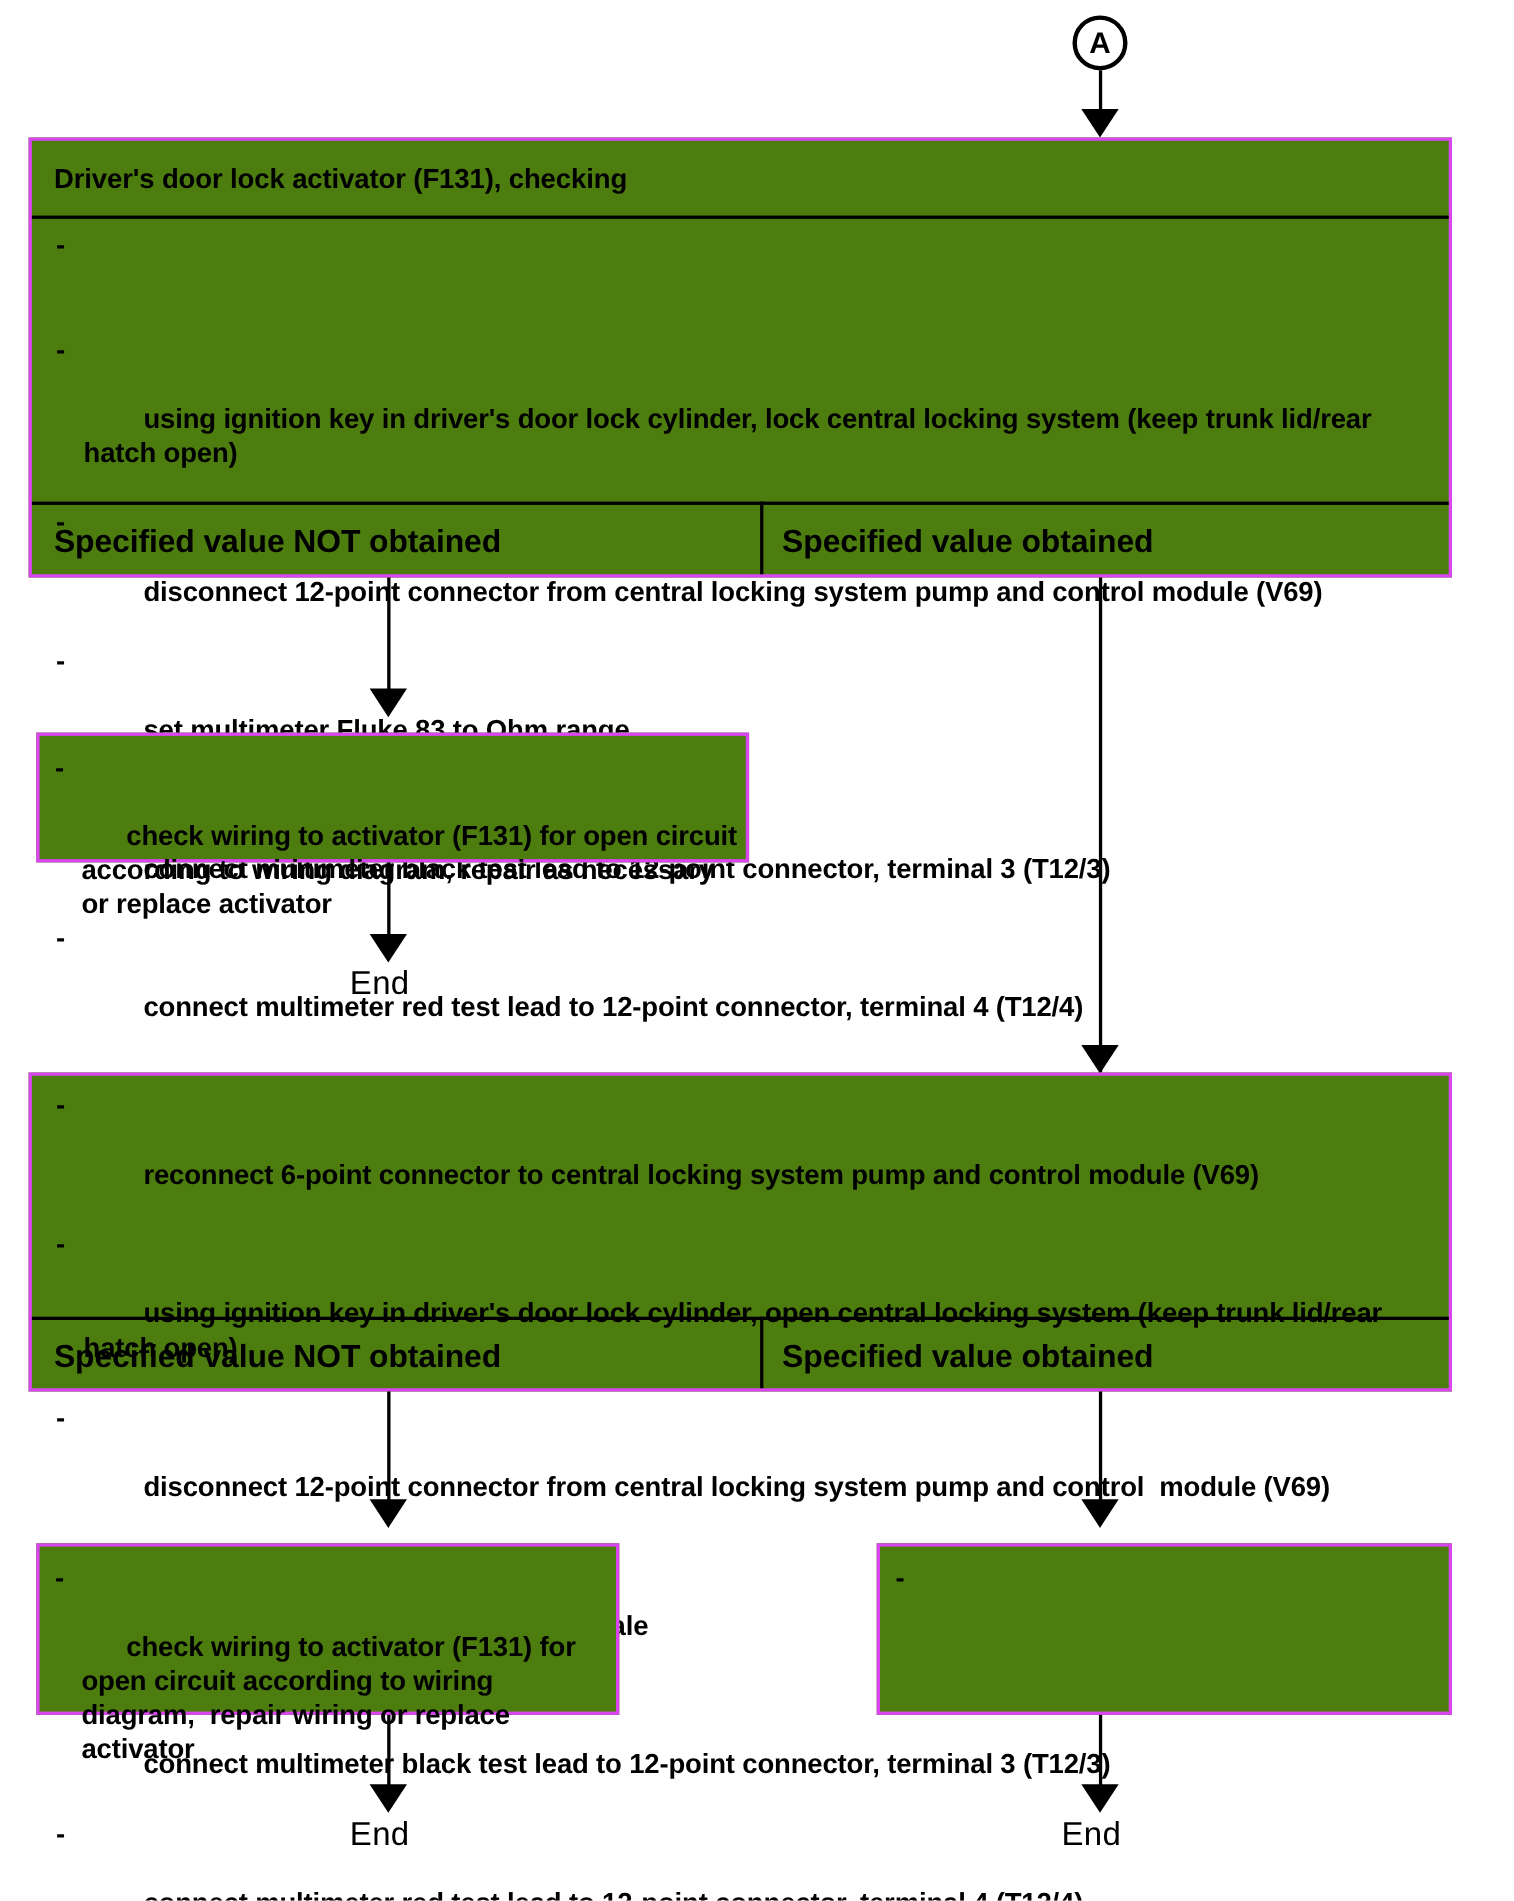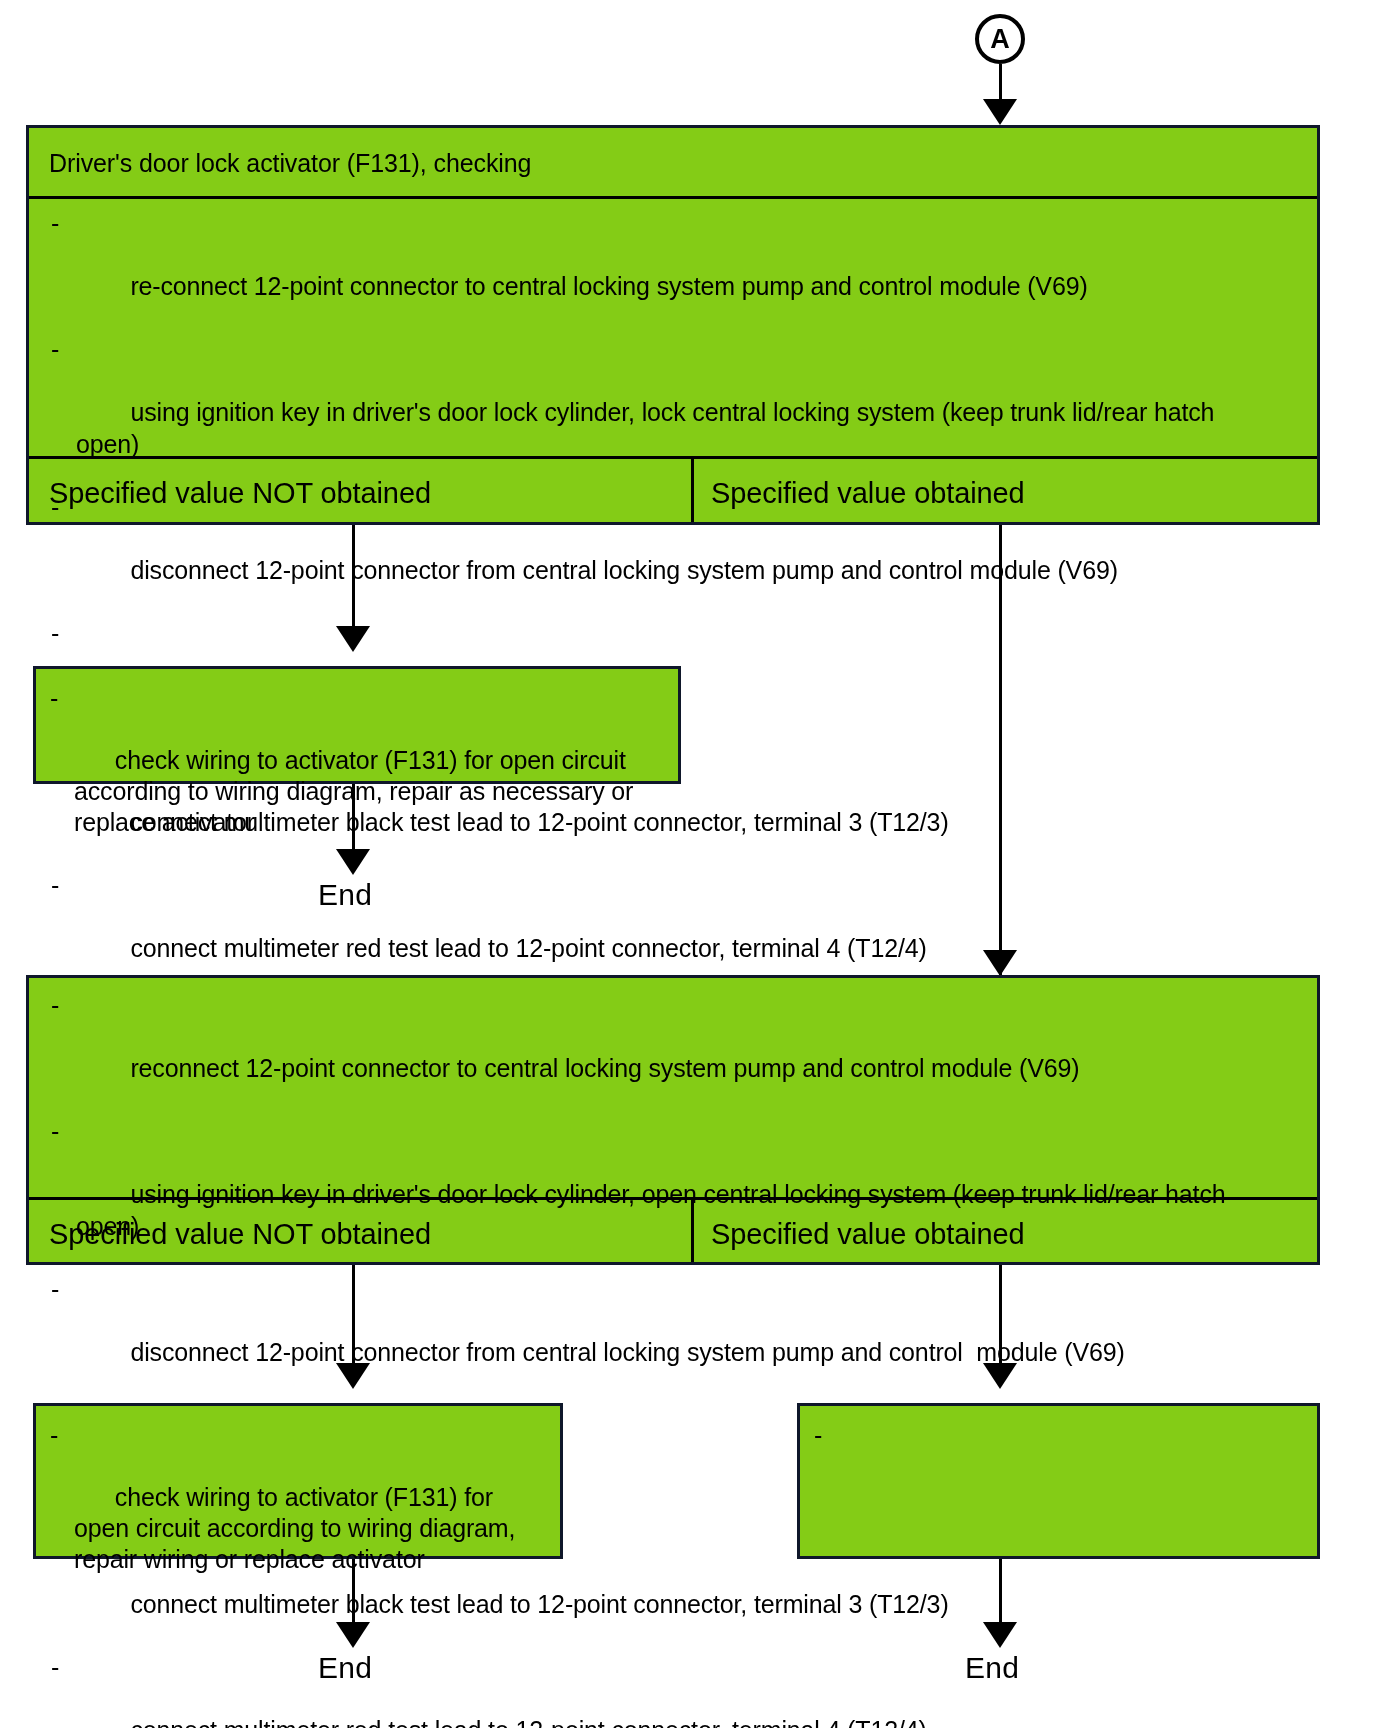--- a/index.html
+++ b/index.html
@@ -16,22 +16,23 @@
     width: 1376px;
     height: 1728px;
     background: #ffffff;
     overflow: hidden;
   }
 
   
   .box {
     position: absolute;
     box-sizing: border-box;
-    border: 3px solid #0f172a;
-    background: #84cc16;
+    border: 3px solid #d946ef;
+    background: #4d7c0f;
+    font-weight: bold;
   }
   .cell-text {
     position: absolute;
     box-sizing: border-box;
   }
   .vline {
     position: absolute;
     background: #000;
     width: 3px;
   }
@@ -128,21 +129,20 @@
 
   <div class="box" style="left:26px; top:125px; width:1294px; height:400px;">
 
     <div class="cell-text title-text" style="left:20px; top:20px; width:1200px;">Driver's door lock activator (F131), checking</div>
 
     <div class="divider" style="left:0px; top:68px; width:1288px;"></div>
 
     <ul class="step-list" style="position:absolute; left:22px; top:80px; width:1230px;">
       <li>
         <span class="marker">-</span>
-        <span>re-connect 12-point connector to central locking system pump and control module (V69)</span>
       </li>
       <li>
         <span class="marker">-</span>
         <span>using ignition key in driver's door lock cylinder, lock central locking system (keep trunk lid/rear hatch open)</span>
       </li>
       <li>
         <span class="marker">-</span>
         <span>disconnect 12-point connector from central locking system pump and control module (V69)</span>
       </li>
       <li>
@@ -185,21 +185,21 @@
 
   <div class="vline" style="left:352px; top:784px; height:74px;"></div>
   <div class="arrowhead" style="left:336px; top:849px;"></div>
   <div class="end-label" style="left:318px; top:878px;">End</div>
 
   <div class="box" style="left:26px; top:975px; width:1294px; height:290px;">
 
     <ul class="step-list" style="position:absolute; left:22px; top:12px; width:1230px;">
       <li>
         <span class="marker">-</span>
-        <span>reconnect 12-point connector to central locking system pump and control module (V69)</span>
+        <span>reconnect 6-point connector to central locking system pump and control module (V69)</span>
       </li>
       <li>
         <span class="marker">-</span>
         <span>using ignition key in driver's door lock cylinder, open central locking system (keep trunk lid/rear hatch open)</span>
       </li>
       <li>
         <span class="marker">-</span>
         <span>disconnect 12-point connector from central locking system pump and control  module (V69)</span>
       </li>
       <li>

